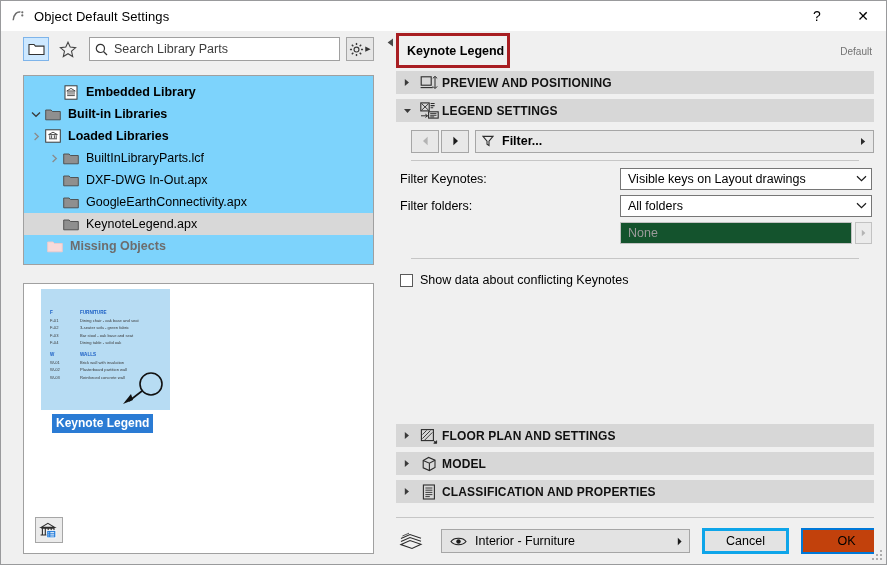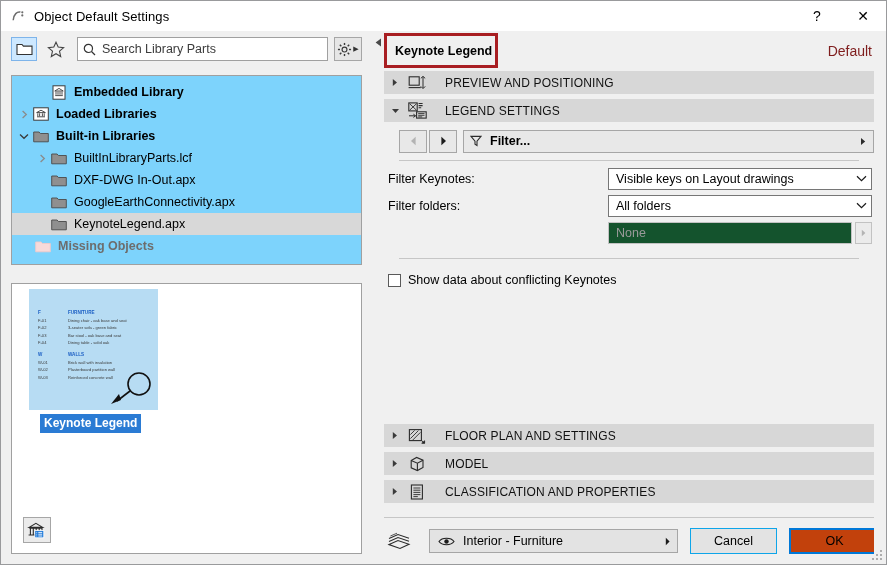--- a/index.html
+++ b/index.html
@@ -57,20 +57,21 @@
     color: #000;
     cursor: default;
   }
 
   
   .body-area {
     flex: 1 1 auto;
     display: flex;
     position: relative;
     min-height: 0;
+    padding-left: 12px;
   }
 
   
   .left-panel {
     width: 371px;
     flex: 0 0 371px;
     background: #f0f0f0;
     display: flex;
     flex-direction: column;
     position: relative;
@@ -257,22 +258,22 @@
   .obj-name-highlight {
     position: absolute;
     left: 0px; top: 2px;
     width: 114px; height: 35px;
     border: 3px solid #a81e22;
     box-sizing: border-box;
     pointer-events: none;
   }
   .obj-default {
     margin-left: auto;
-    font-size: 14px;
-    color: #7f1d1d;
+    font-size: 10px;
+    color: #737373;
     padding-right: 2px;
   }
 
   .panel-scroll {
     flex: 1 1 auto;
     display: flex;
     flex-direction: column;
     min-height: 0;
     overflow: hidden;
   }
@@ -290,24 +291,24 @@
     width: 22px; flex: 0 0 22px;
     display: flex; align-items: center; justify-content: center;
     color: #3a3a3a;
   }
   .sec-icon {
     width: 22px; height: 18px;
     flex: 0 0 22px;
     display: flex; align-items: center; justify-content: center;
   }
   .sec-title {
-    font-weight: normal;
+    font-weight: bold;
     font-size: 12px;
     letter-spacing: 0.15px;
-    margin-left: 17px;
+    margin-left: 2px;
     color: #111;
     text-align: center;
   }
 
   .section-body {
     padding: 0 0 0 0;
     flex: 0 0 auto;
   }
 
   
@@ -443,21 +444,21 @@
     padding: 0 6px 0 8px;
     font-size: 12.5px;
     cursor: default;
     margin-left: 15px;
   }
   .layer-combo .tri { margin-left: auto; font-size: 9px; }
   .btn {
     height: 26px;
     min-width: 87px;
     background: #e3e3e3;
-    border: 1px solid #0ea5e9;
+    border: 3px solid #0ea5e9;
     box-sizing: border-box;
     display: flex; align-items: center; justify-content: center;
     font-size: 12.5px;
     cursor: default;
     margin-left: 12px;
   }
   .btn.primary {
     border: 2px solid #0078d7;
     background: #c2410c;
     min-width: 91px;
@@ -541,45 +542,45 @@
             <svg width="14" height="15" viewBox="0 0 14 15">
               <rect x="1" y="0.8" width="12" height="13.4" fill="#fff" stroke="#3b3b3b" stroke-width="1"></rect>
               <path d="M3.2 10.6h7.6M4 6.6v3.2M6 6.6v3.2M8 6.6v3.2M10 6.6v3.2M2.8 6h8.4L7 3.4Z" stroke="#3b3b3b" stroke-width="0.9" fill="none"></path>
             </svg>
           </span>
           <span class="tree-label bold">Embedded Library</span>
         </div>
 
         <div class="tree-row" style="padding-left:4px;">
           <span class="tw-arrow">
+            <svg width="10" height="9" viewBox="0 0 10 9">
+                <path d="M1 2.6 L5 6.3 L9 2.6" fill="none" stroke="#3a3a3a" stroke-width="1.3"></path>
+              </svg>
+          </span>
+          <span class="tree-icon">
+            <svg width="16" height="13" viewBox="0 0 16 13">
+              <path d="M0.7 2h5.4l1.3 1.5H15.3v8.3H0.7z" fill="#8f8f8f" stroke="#4a4a4a" stroke-width="0.9"></path>
+            </svg>
+          </span>
+          <span class="tree-label bold">Built-in Libraries</span>
+        </div>
+
+        <div class="tree-row" style="padding-left:4px;">
+          <span class="tw-arrow">
             <svg width="9" height="9" viewBox="0 0 9 9">
                 <path d="M2.6 1 L6.3 4.5 L2.6 8" fill="none" stroke="#8a8a8a" stroke-width="1.3"></path>
               </svg>
           </span>
           <span class="tree-icon">
             <svg width="16" height="14" viewBox="0 0 16 14">
               <rect x="0.7" y="0.8" width="14.6" height="12.4" fill="#fff" stroke="#3b3b3b" stroke-width="1"></rect>
               <path d="M4 9.8h8M4.8 6.3v3M6.6 6.3v3M9.4 6.3v3M11.2 6.3v3M3.6 5.6h8.8L8 3.2Z" stroke="#3b3b3b" stroke-width="0.9" fill="none"></path>
             </svg>
           </span>
           <span class="tree-label bold">Loaded Libraries</span>
-        </div>
-
-        <div class="tree-row" style="padding-left:4px;">
-          <span class="tw-arrow">
-            <svg width="10" height="9" viewBox="0 0 10 9">
-                <path d="M1 2.6 L5 6.3 L9 2.6" fill="none" stroke="#3a3a3a" stroke-width="1.3"></path>
-              </svg>
-          </span>
-          <span class="tree-icon">
-            <svg width="16" height="13" viewBox="0 0 16 13">
-              <path d="M0.7 2h5.4l1.3 1.5H15.3v8.3H0.7z" fill="#8f8f8f" stroke="#4a4a4a" stroke-width="0.9"></path>
-            </svg>
-          </span>
-          <span class="tree-label bold">Built-in Libraries</span>
         </div>
 
         <div class="tree-row" style="padding-left:22px;">
           <span class="tw-arrow">
             <svg width="9" height="9" viewBox="0 0 9 9">
                 <path d="M2.6 1 L6.3 4.5 L2.6 8" fill="none" stroke="#8a8a8a" stroke-width="1.3"></path>
               </svg>
           </span>
           <span class="tree-icon">
             <svg width="16" height="13" viewBox="0 0 16 13">

